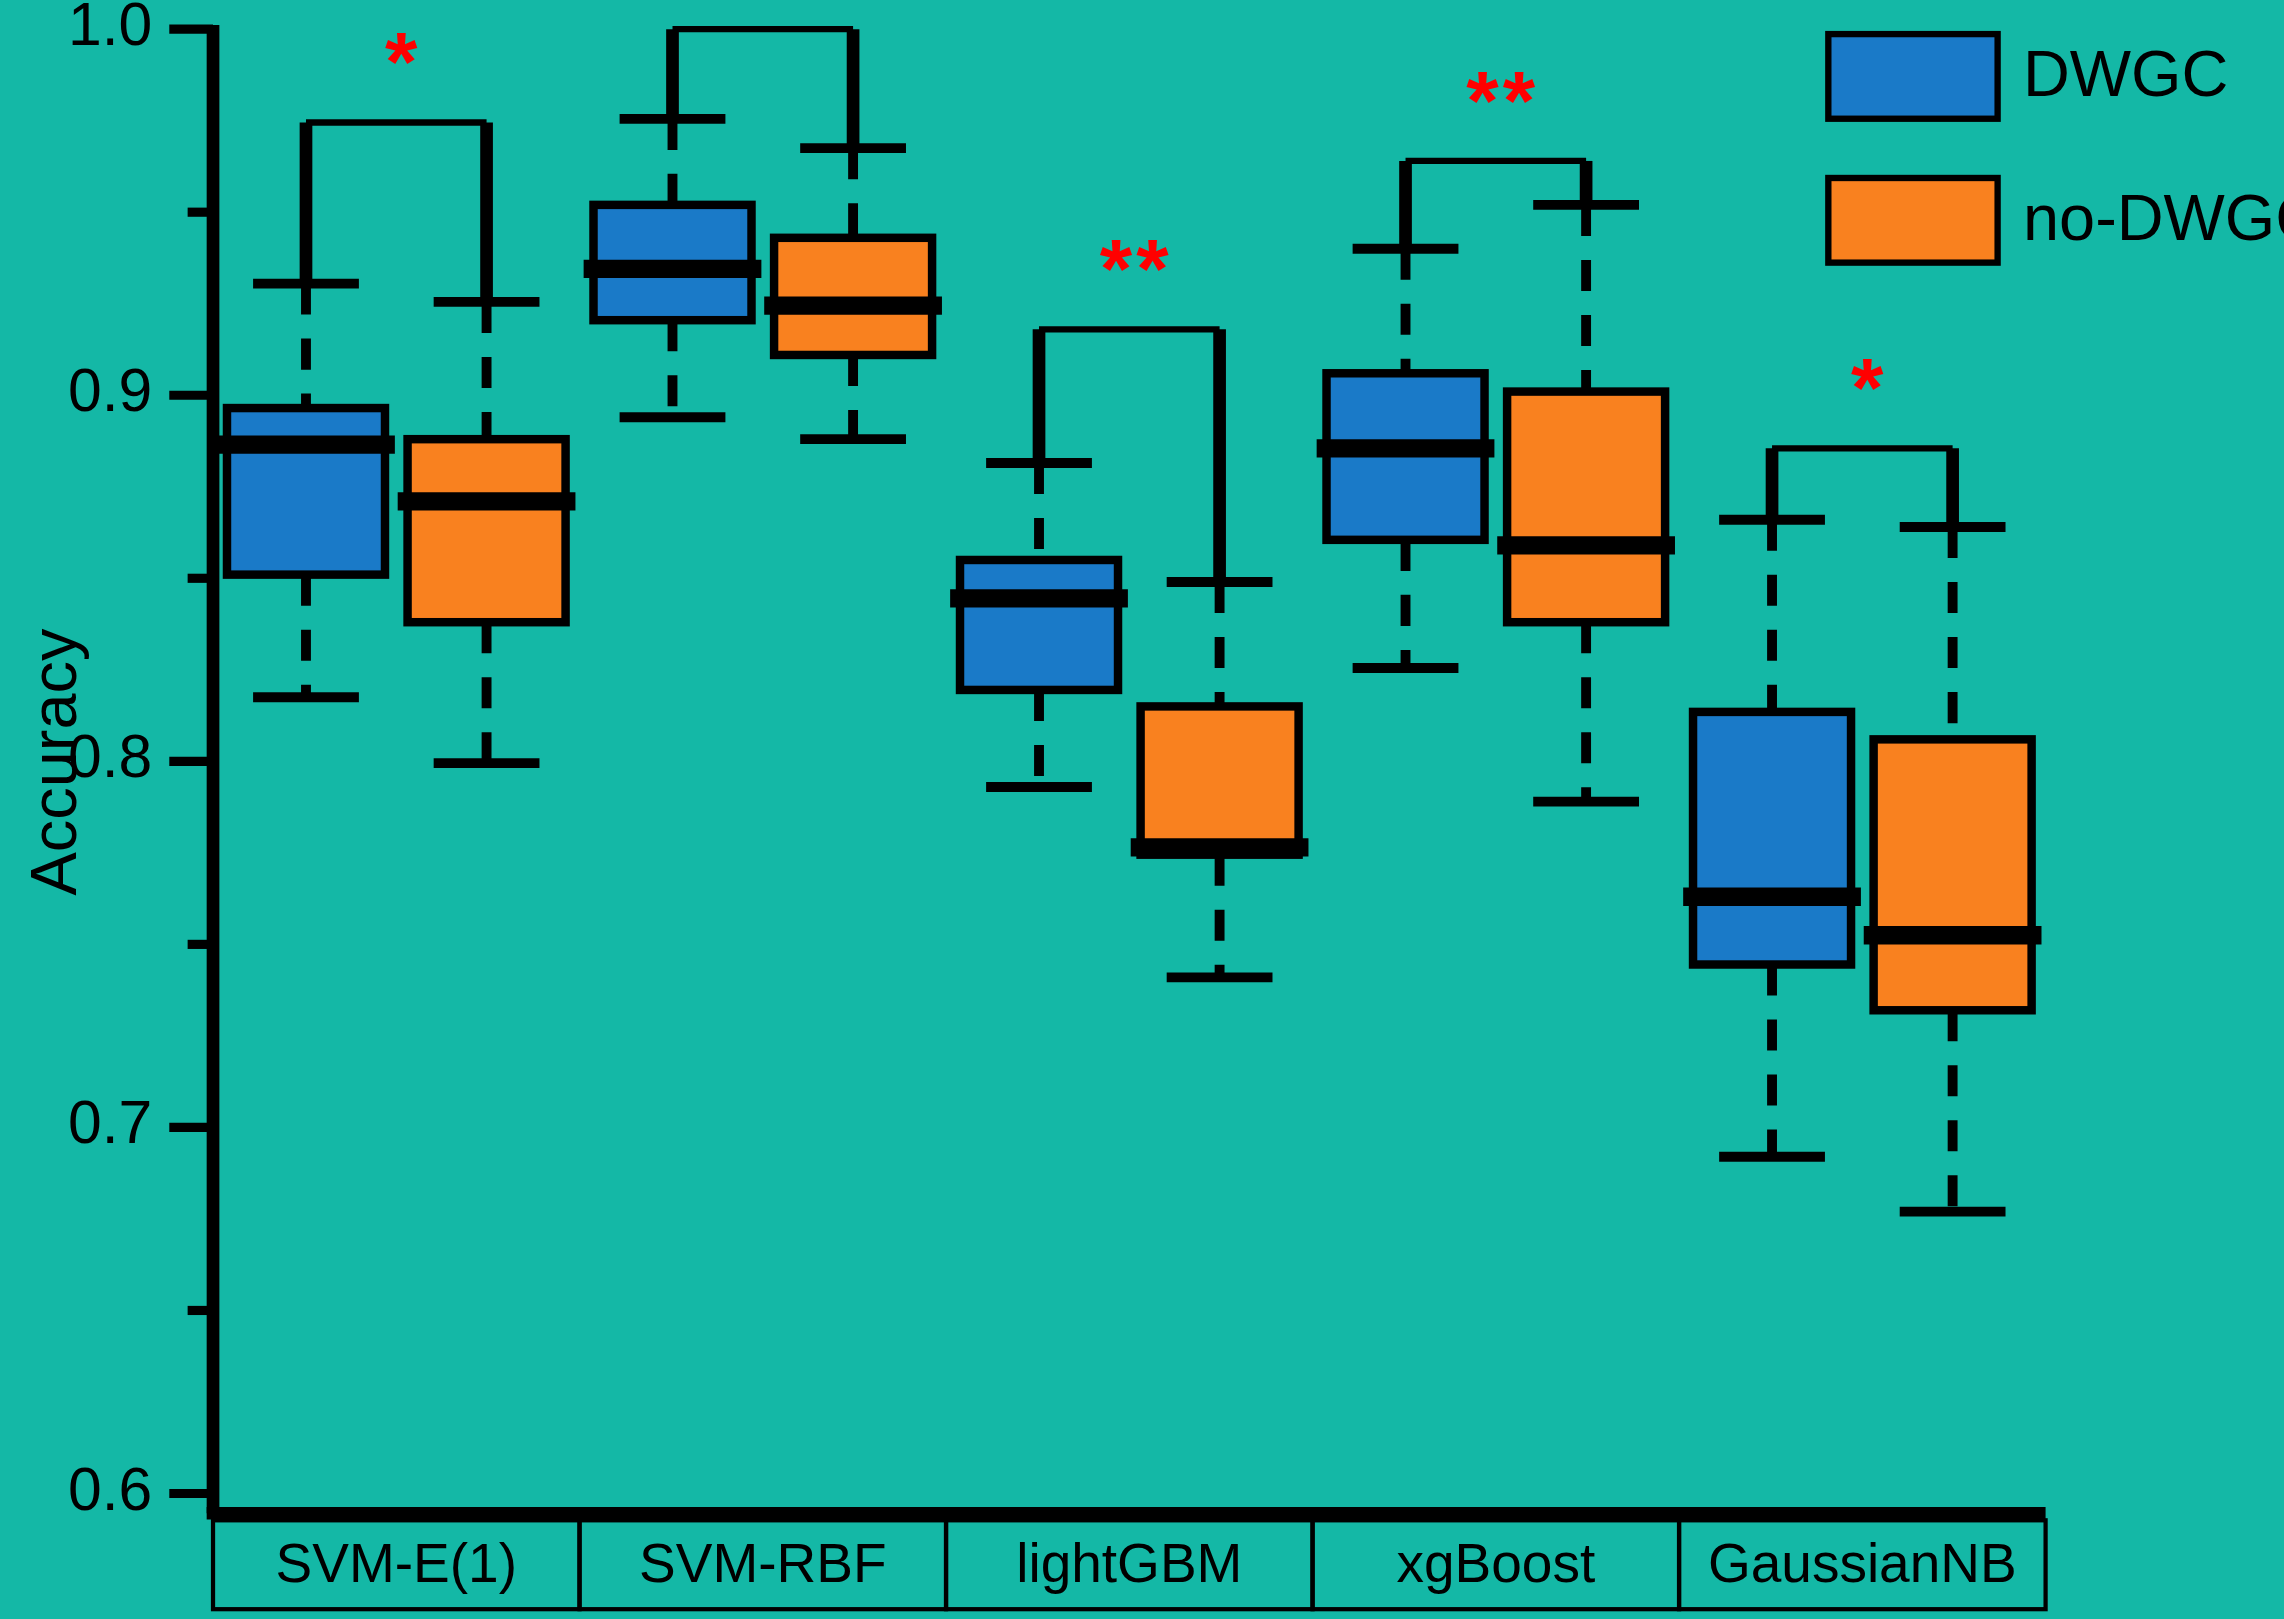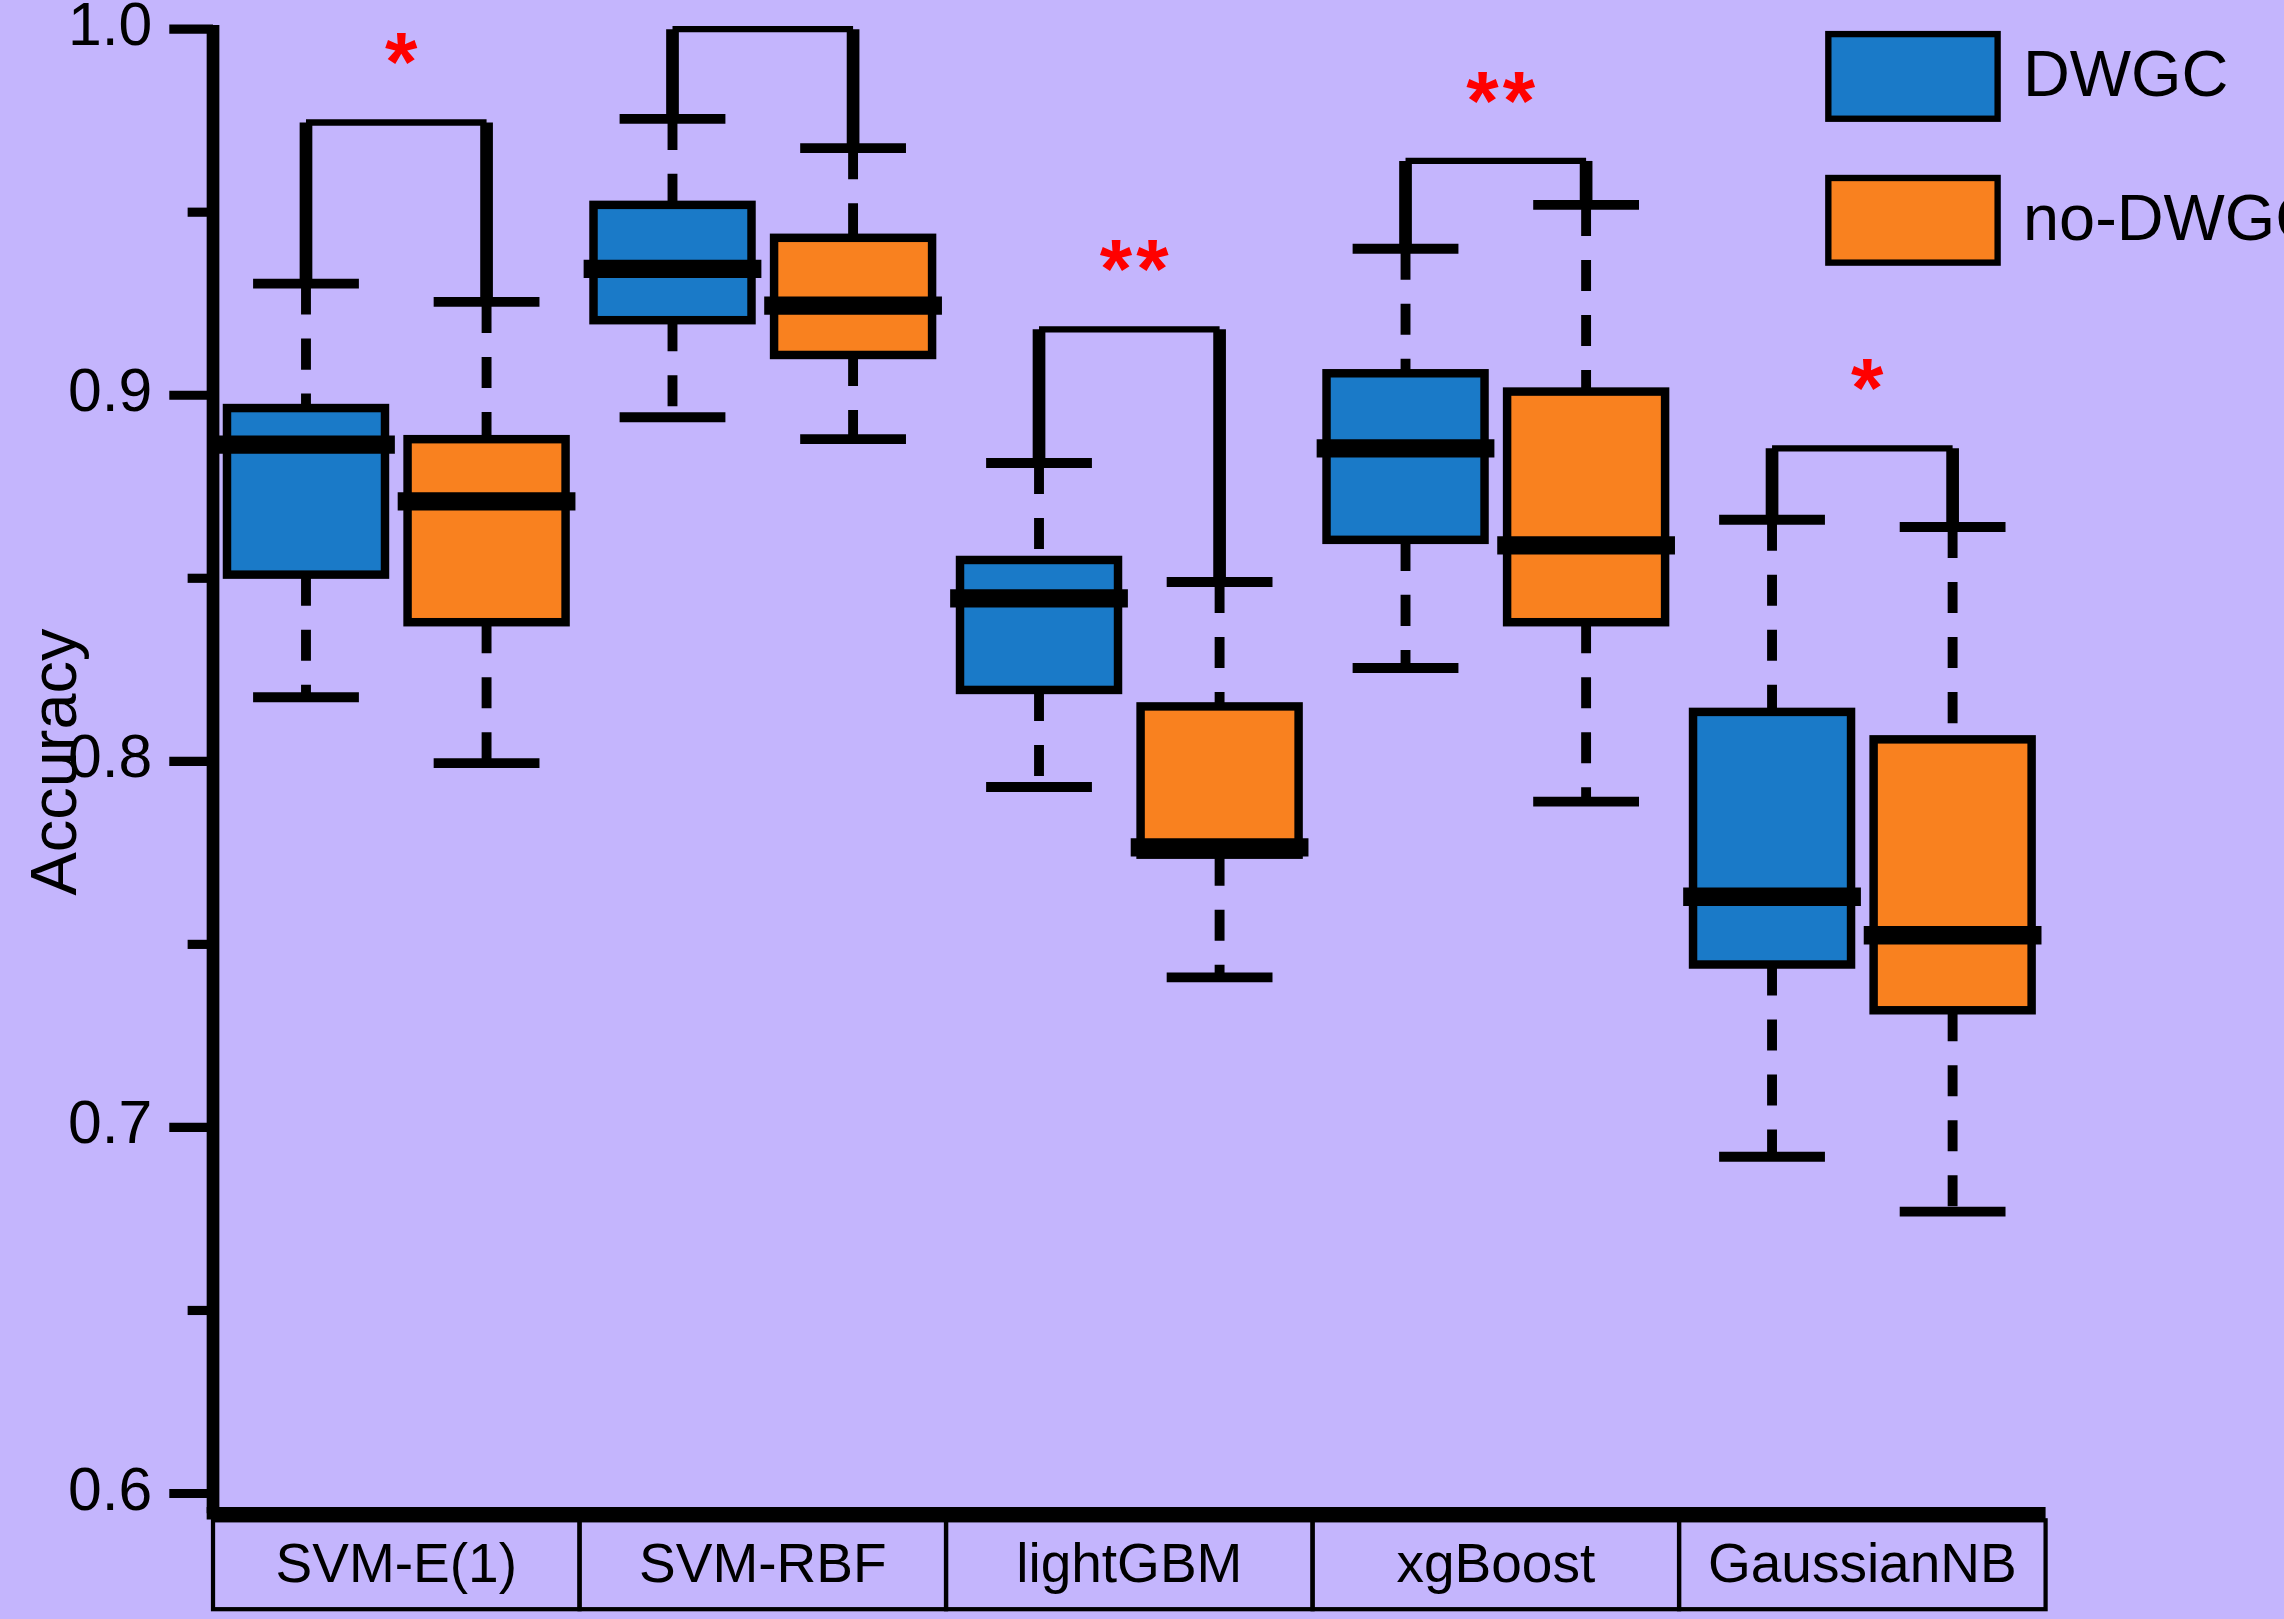--- a/index.html
+++ b/index.html
@@ -5,21 +5,21 @@
 <style>
   html, body {
     margin: 0;
     padding: 0;
     background: #ffffff;
   }
   #figure {
     position: relative;
     width: 2284px;
     height: 1620px;
-    background: #c4b5fd;
+    background: #14b8a6;
     font-family: "Liberation Sans", sans-serif;
     overflow: hidden;
   }
   #plot-svg {
     position: absolute;
     left: 0;
     top: 0;
     width: 2284px;
     height: 1620px;
     display: block;

